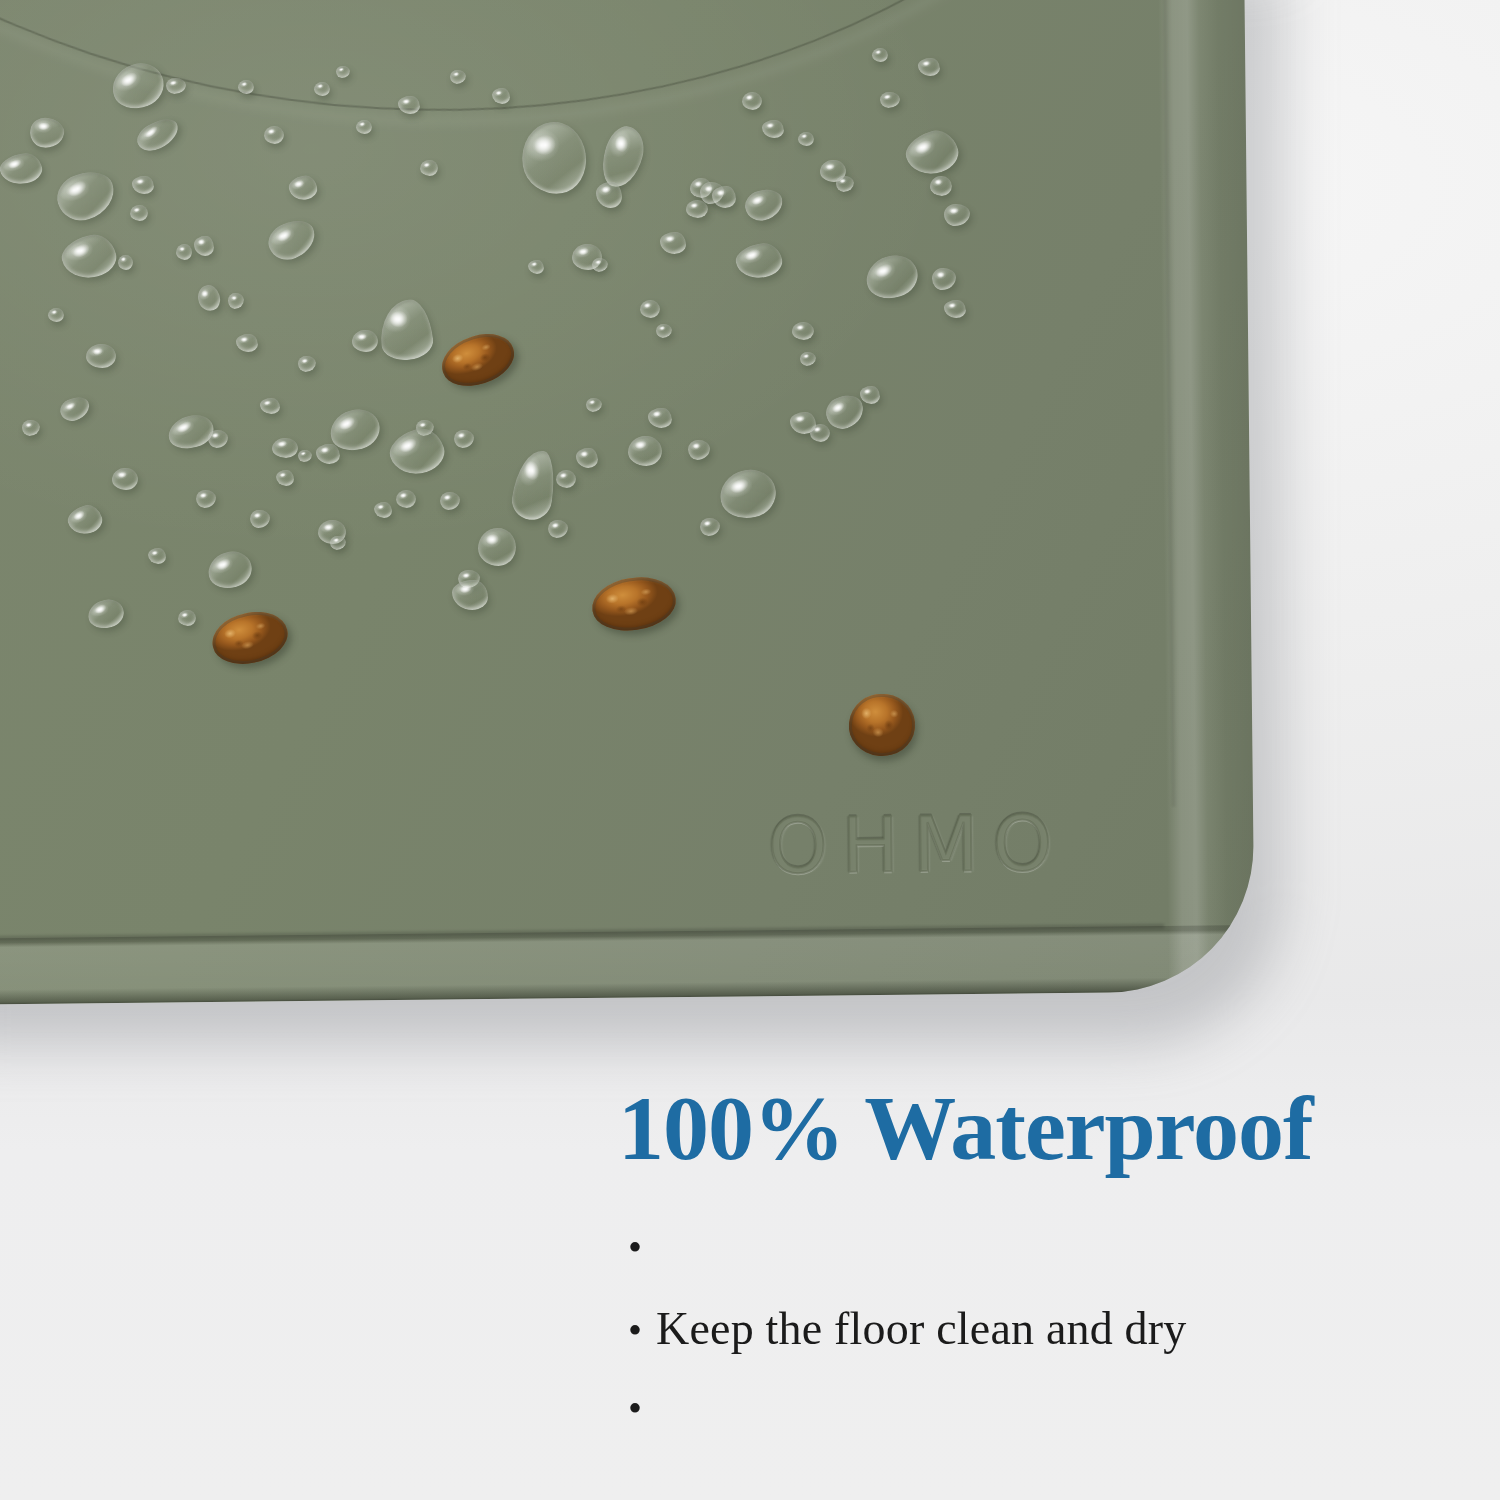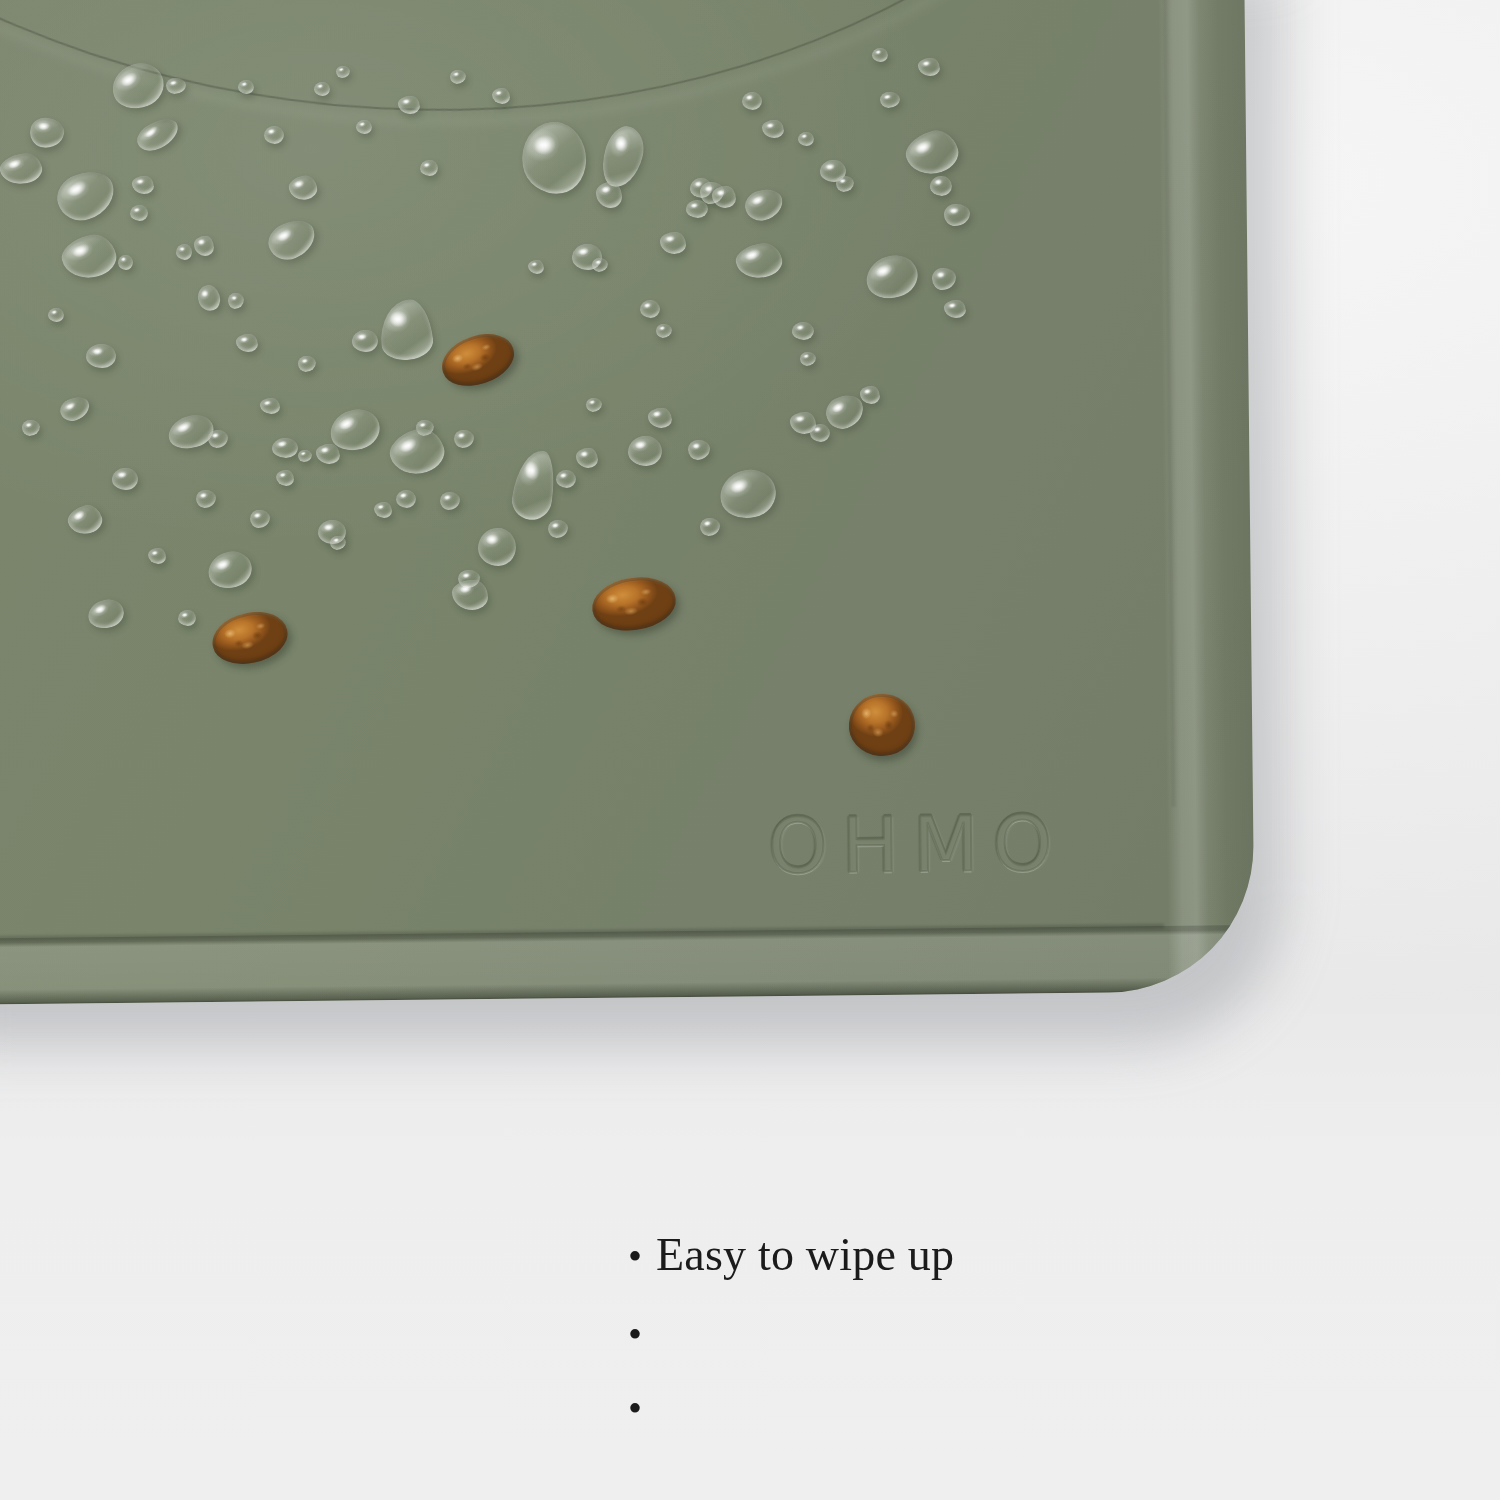--- a/index.html
+++ b/index.html
@@ -327,27 +327,28 @@
     </div>
   <div id="kibble-layer">
       <div class="kibble" style="left: 441px; top: 336px; width: 74px; height: 48px; transform: rotate(-18deg);"></div>
       <div class="kibble" style="left: 212px; top: 613px; width: 76px; height: 50px; transform: rotate(-12deg);"></div>
       <div class="kibble" style="left: 592px; top: 578px; width: 84px; height: 52px; transform: rotate(-8deg);"></div>
       <div class="kibble" style="left: 849px; top: 694px; width: 66px; height: 62px; transform: rotate(6deg);"></div>
     </div>
 
   <div class="logo">OHMO</div>
 
+  <div class="headline">100% Waterproof</div>
 
   <div class="bullets">
     <div class="bullet-row">
       <span class="bullet-dot">•</span>
-      <span>Easy to wipe up</span>
     </div>
     <div class="bullet-row">
       <span class="bullet-dot">•</span>
+      <span>Keep the floor clean and dry</span>
     </div>
     <div class="bullet-row">
       <span class="bullet-dot">•</span>
     </div>
   </div>
 
 </div>
 
 </body></html>

